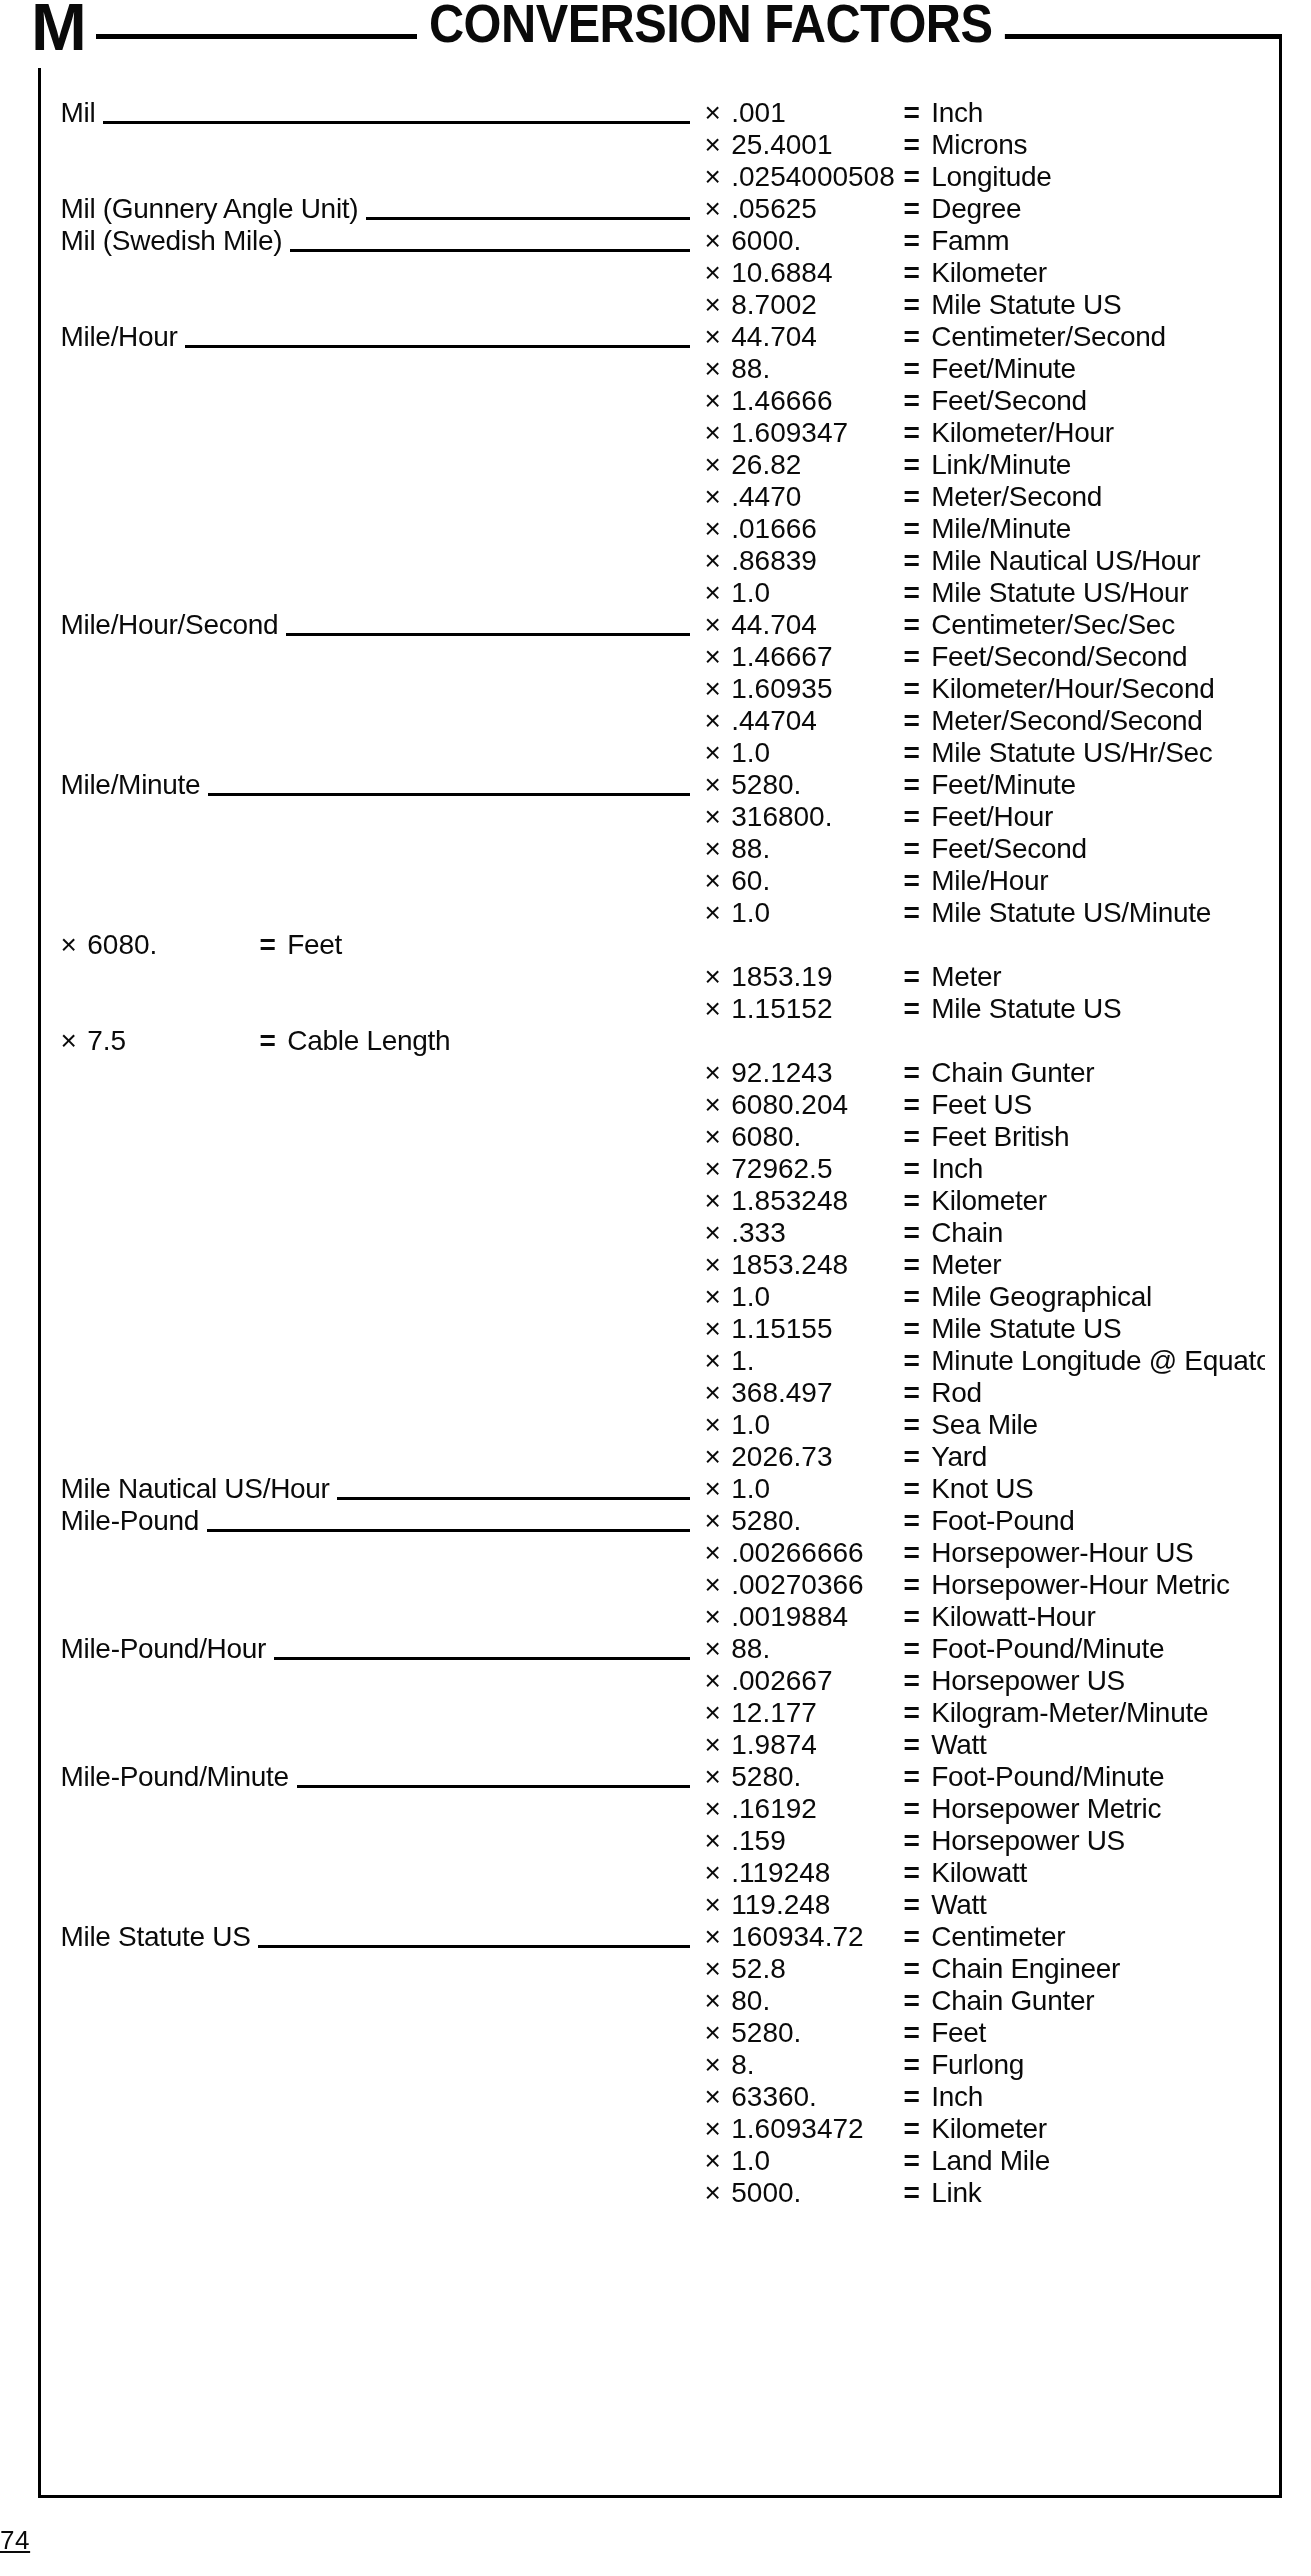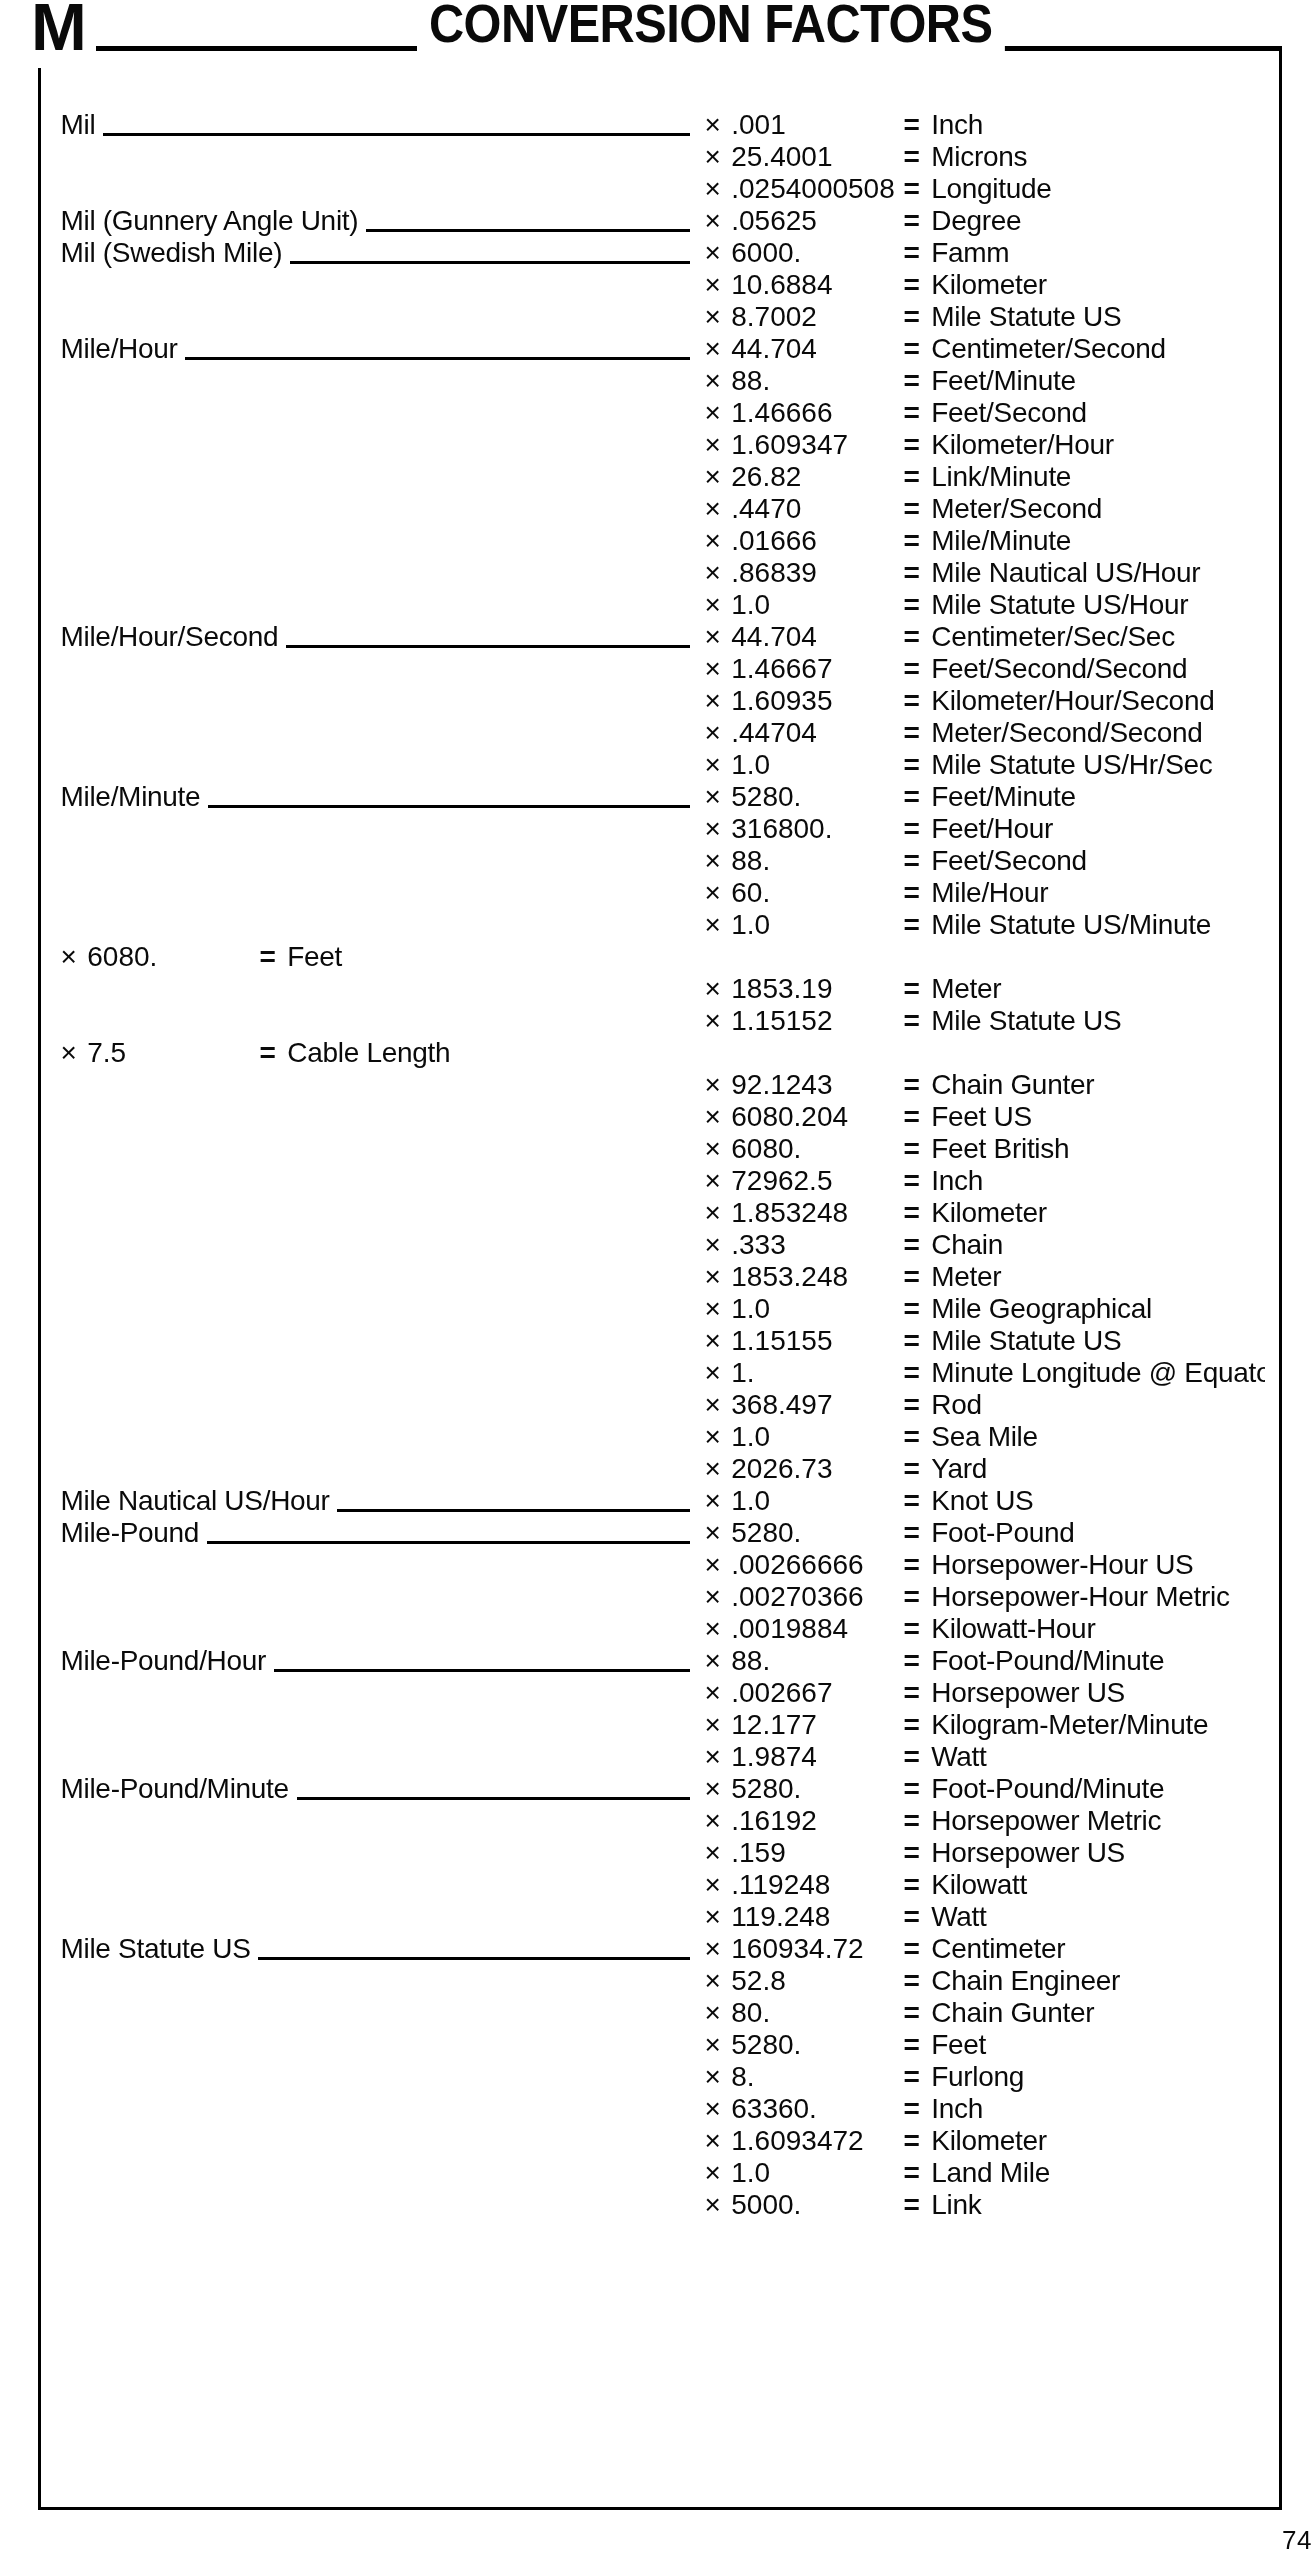--- a/index.html
+++ b/index.html
@@ -11,21 +11,21 @@
   }
   .page {
     position: relative;
     width: 1312px; height: 2576px;
     background: #ffffff;
     overflow: hidden;
   }
   
   .frame {
     position: absolute;
-    left: 38px; top: 46px;
+    left: 38px; top: 34px;
     width: 1244px; height: 2464px;
     border: 3.2px solid #000;
     border-top-width: 5.2px;
     box-sizing: border-box;
     background: #fff;
   }
   
   .section-letter {
     position: absolute;
     left: 27px; top: -10.4px;
@@ -88,23 +88,24 @@
     display: flex;
     align-items: center;
     letter-spacing: -0.3px;
     overflow: hidden;
   }
   .equals { flex: none; margin-right: 11.7px; font-weight: 700; }
   .footer {
     position: absolute;
     left: 0; right: 0;
     top: 2525px;
-    text-align: right;
+    text-align: left;
     font-size: 26px;
     letter-spacing: 0.6px;
+    text-decoration: underline;
   }
 </style>
 </head>
 <body>
 
 <div class="page">
 
   <div class="section-letter">M</div>
 
   <div class="page-title">CONVERSION FACTORS</div>

